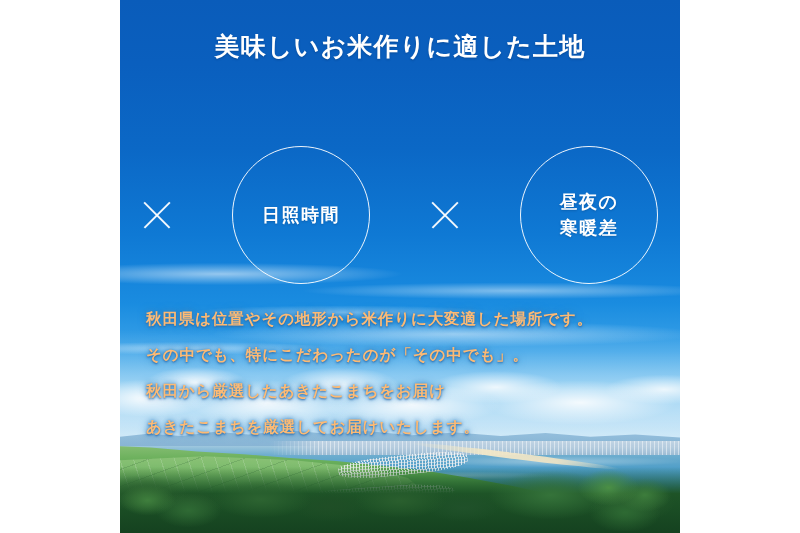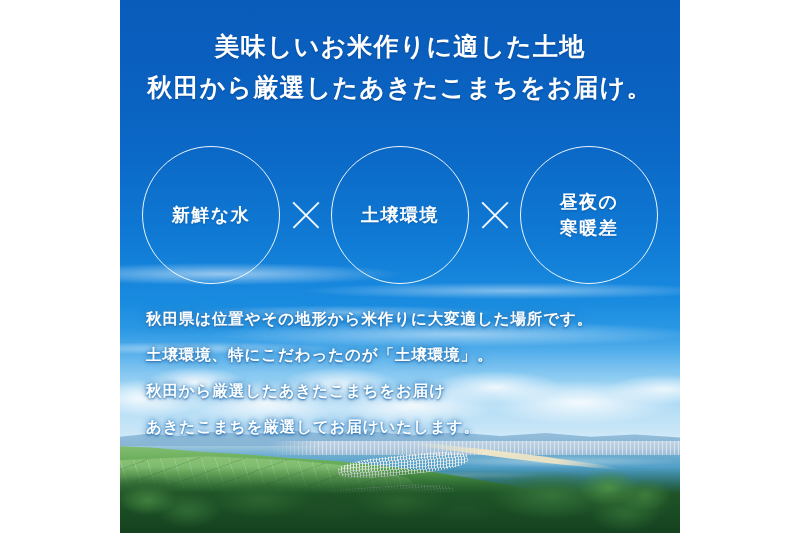--- a/index.html
+++ b/index.html
@@ -304,21 +304,21 @@
   }
   .times::before { transform: translate(-50%,-50%) rotate(45deg); }
   .times::after  { transform: translate(-50%,-50%) rotate(-45deg); }
 
   
   .body-copy {
     position: absolute;
     left: 26px;
     right: 20px;
     top: 308px;
-    color: #ffffff;
+    color: #fdba74;
     font-size: 15.5px;
     font-weight: 700;
     line-height: 1.42;
     letter-spacing: .9px;
     text-shadow:
        0 0 4px rgba(60,140,200,.95),
        0 0 8px rgba(40,120,190,.75),
        0 1px 2px rgba(20,80,150,.85);
   }
   .body-copy .line {
@@ -348,45 +348,41 @@
     <div class="beach"></div>
     <div class="town-a"></div>
     <div class="town-b"></div>
     <div class="foreground">
       <div class="fg-bush-left"></div>
       <div class="fg-bush-right"></div>
     </div>
 
     <div class="headline">
       <span class="line">美味しいお米作りに適した土地</span>
-      <span class="line">秋田から厳選したあきたこまちをお届け。</span>
     </div>
 
     <div class="circles">
 
+
+      <span class="times"></span>
+
       <div class="circle">
-        <span class="circle-label">新鮮な水</span>
-      </div>
-
-      <span class="times"></span>
-
-      <div class="circle">
-        <span class="circle-label">土壌環境</span>
+        <span class="circle-label">日照時間</span>
       </div>
 
       <span class="times"></span>
 
       <div class="circle">
         <span class="circle-label">昼夜の
 寒暖差</span>
       </div>
 
     </div>
 
     <div class="body-copy">
       <span class="line">秋田県は位置やその地形から米作りに大変適した場所です。</span>
-      <span class="line">土壌環境、特にこだわったのが「土壌環境」。</span>
+      <span class="line">その中でも、特にこだわったのが「その中でも」。</span>
       <span class="line">秋田から厳選したあきたこまちをお届け</span>
       <span class="line">あきたこまちを厳選してお届けいたします。</span>
     </div>
 
   </div>
 </div>
 
 </body></html>

